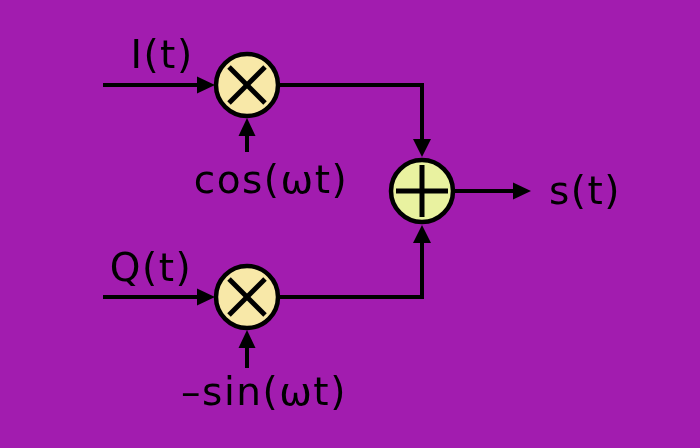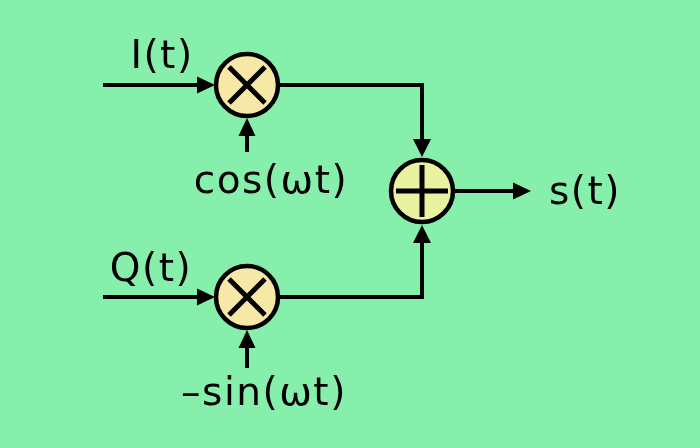--- a/index.html
+++ b/index.html
@@ -4,21 +4,21 @@
 <style>
   html, body {
     margin: 0;
     padding: 0;
     background: #ffffff;
   }
   .stage {
     position: relative;
     width: 700px;
     height: 448px;
-    background: #86efac;
+    background: #a21caf;
     overflow: hidden;
     font-family: "DejaVu Sans", sans-serif;
   }
   svg { display: block; }
   .wire {
     fill: none;
     stroke: #000000;
     stroke-width: 4;
   }
   .block-circle {

